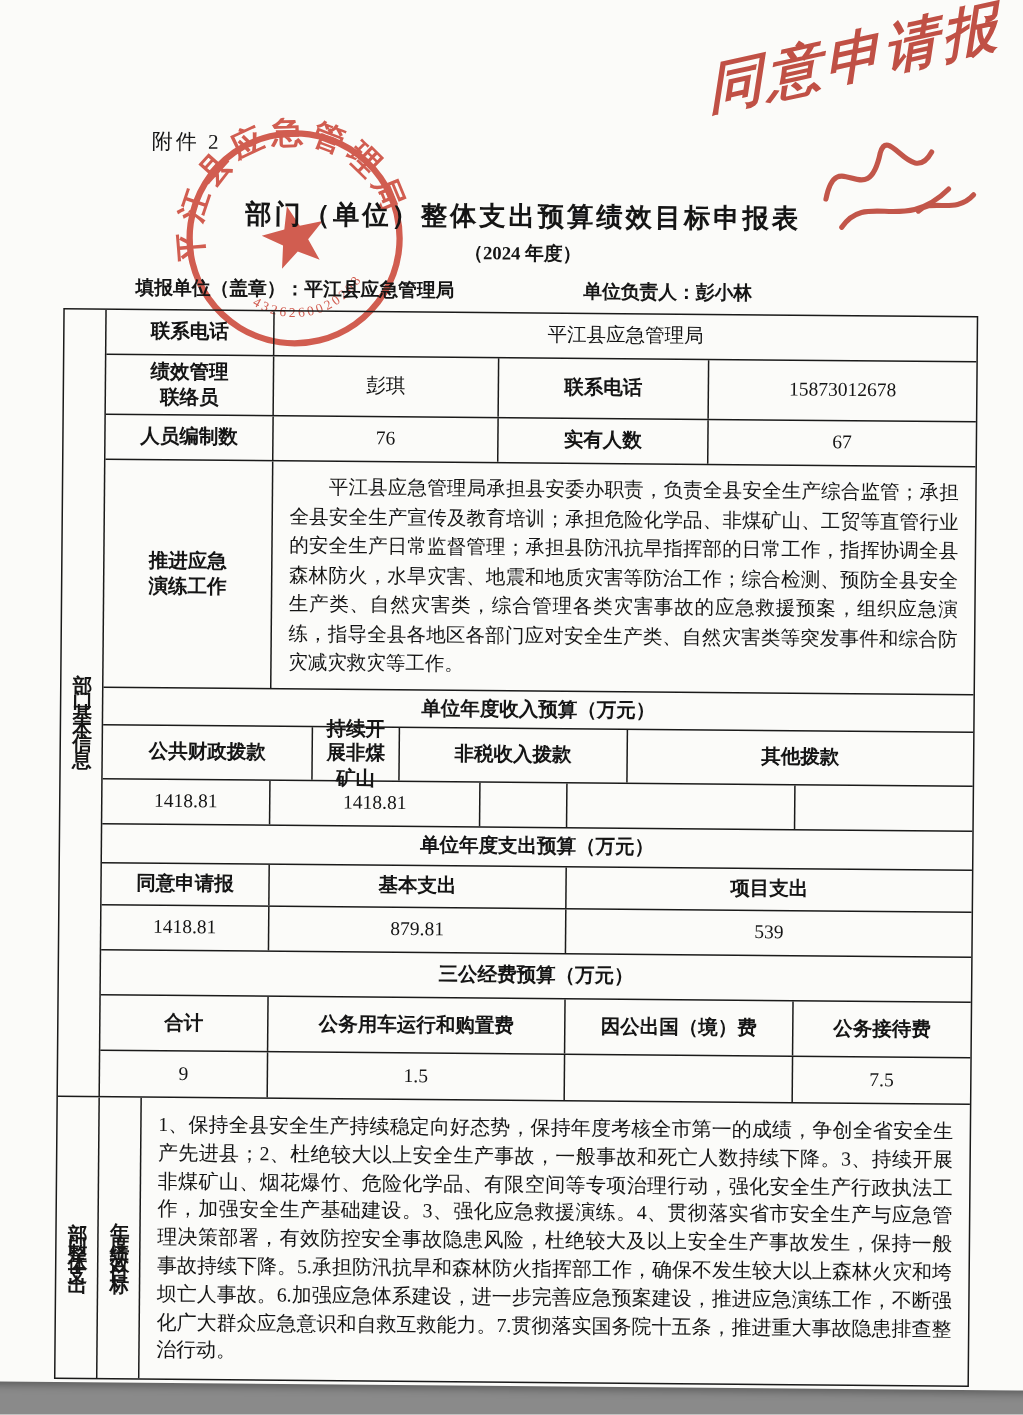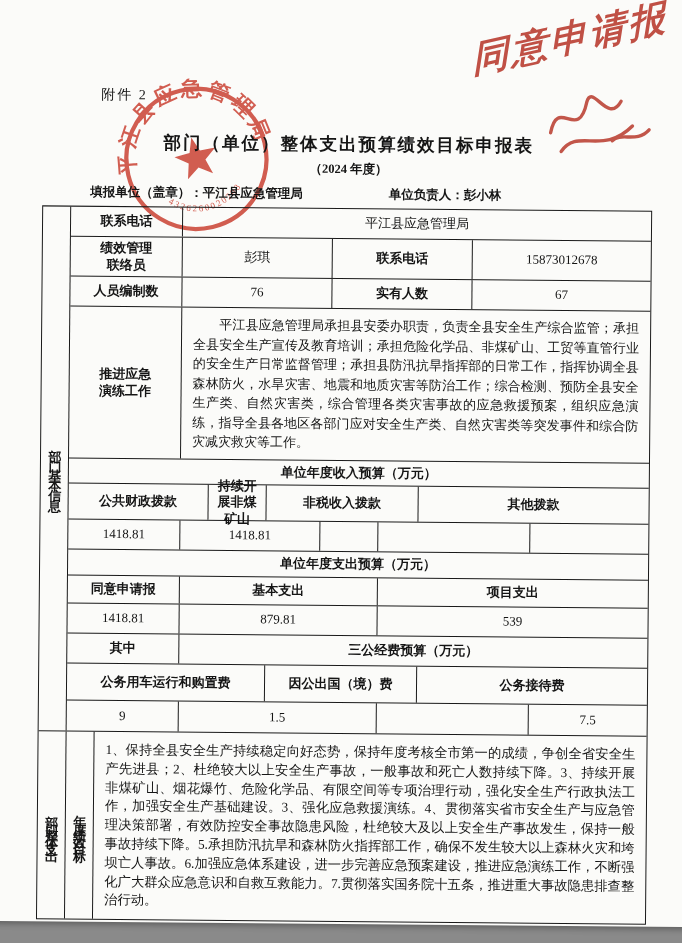--- a/index.html
+++ b/index.html
@@ -159,25 +159,25 @@
               <div class="cell lab fx">项目支出</div>
             </div>
 
             <div class="row h30">
               <div class="cell w112">1418.81</div>
               <div class="cell w198">879.81</div>
               <div class="cell fx">539</div>
             </div>
 
             <div class="row h30">
-              <div class="cell lab w112">其中</div>
               <div class="cell lab fx">三公经费预算（万元）</div>
             </div>
 
             <div class="row h37">
+              <div class="cell lab w112">合计</div>
               <div class="cell lab w198">公务用车运行和购置费</div>
               <div class="cell lab w152">因公出国（境）费</div>
               <div class="cell lab fx">公务接待费</div>
             </div>
 
             <div class="row h30">
               <div class="cell w112">9</div>
               <div class="cell w198">1.5</div>
               <div class="cell w152"></div>
               <div class="cell fx">7.5</div>

